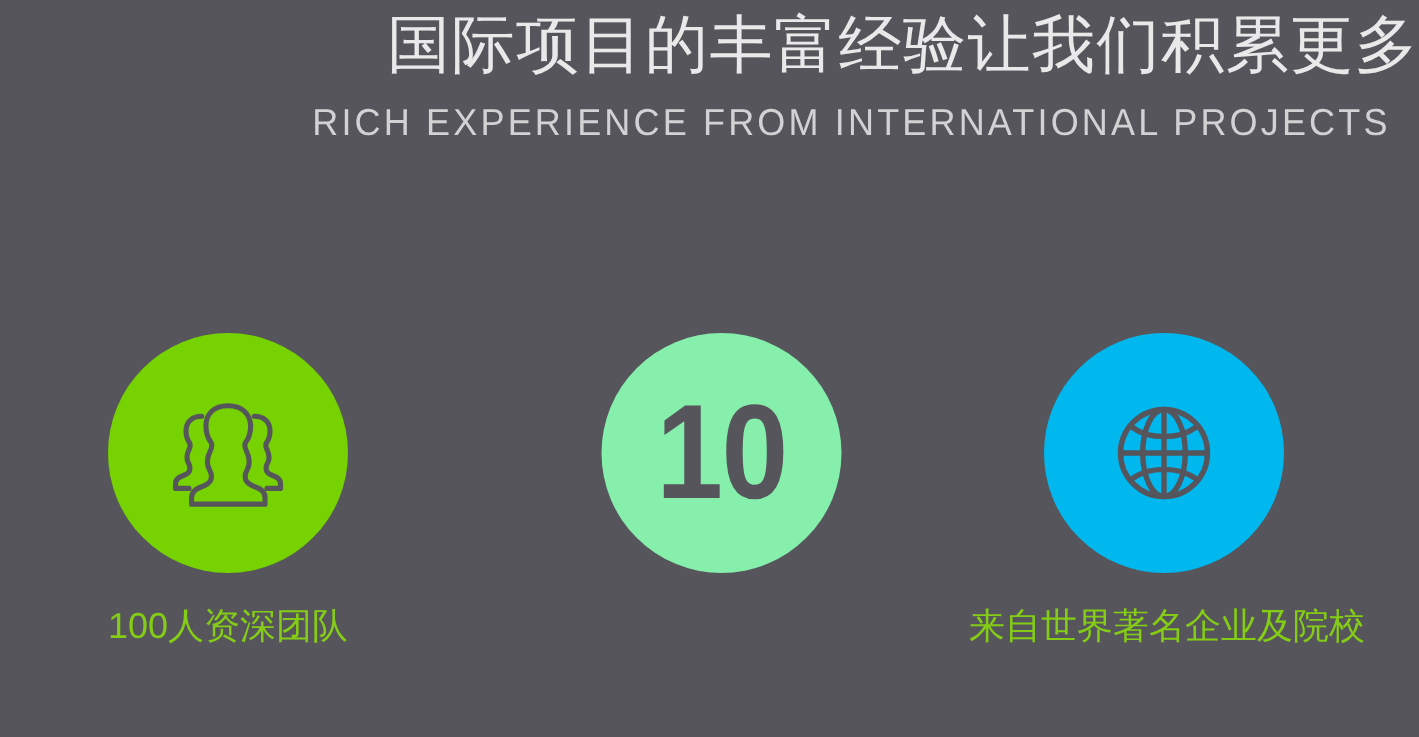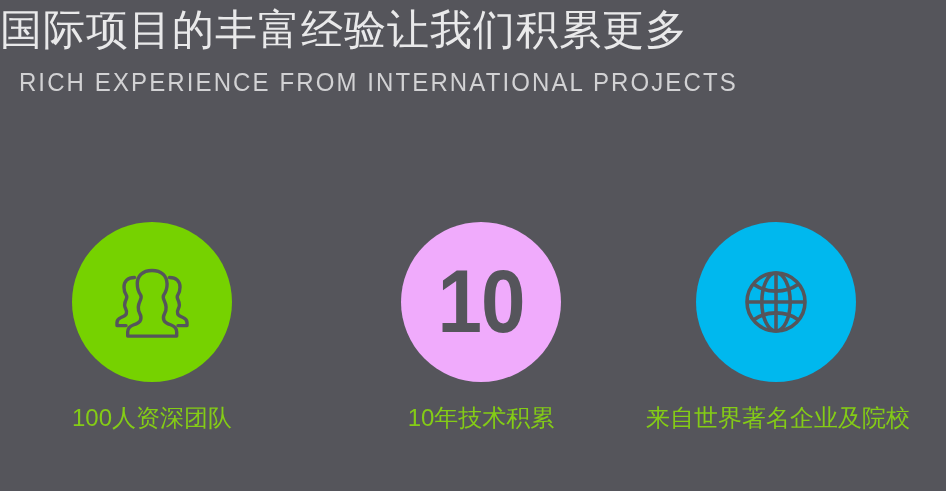--- a/index.html
+++ b/index.html
@@ -23,21 +23,21 @@
     background: #55555b;
     box-sizing: border-box;
   }
 
   
   .header {
     position: absolute;
     top: 0;
     left: 0;
     width: 946px;
-    text-align: left;
+    text-align: right;
   }
 
   .title {
     margin: 0;
     padding-top: 4px;
     font-size: 42px;
     line-height: 52px;
     font-weight: 400;
     color: #e9e9ea;
     letter-spacing: 1px;
@@ -80,21 +80,21 @@
     width: 160px;
     height: 160px;
     border-radius: 50%;
     margin: 0 auto;
     display: flex;
     align-items: center;
     justify-content: center;
     position: relative;
   }
   .circle-green  { background: #76d200; }
-  .circle-yellow { background: #f0abfc; }
+  .circle-yellow { background: #86efac; }
   .circle-blue   { background: #00b8ee; }
 
   .circle-number {
     font-size: 80px;
     line-height: 80px;
     font-weight: 700;
     color: #55555b;
     letter-spacing: -1px;
     font-family: "Liberation Sans", "DejaVu Sans", sans-serif;
     transform: scaleY(1.12);
@@ -139,21 +139,20 @@
           </svg>
         </span>
       </div>
       <div class="caption">100人资深团队</div>
     </div>
 
     <div class="feature feature-2">
       <div class="circle circle-yellow">
         <span class="circle-number">10</span>
       </div>
-      <div class="caption">10年技术积累</div>
     </div>
 
     <div class="feature feature-3">
       <div class="circle circle-blue">
         <span>
           <svg class="icon-svg" width="78" height="78" viewBox="0 0 78 78" aria-hidden="true">
             <g fill="none" stroke="#55555b" stroke-width="3.6">
               <circle cx="39" cy="39" r="29"></circle>
               <ellipse cx="39" cy="39" rx="14.2" ry="29"></ellipse>
               <line x1="39" y1="10" x2="39" y2="68"></line>

